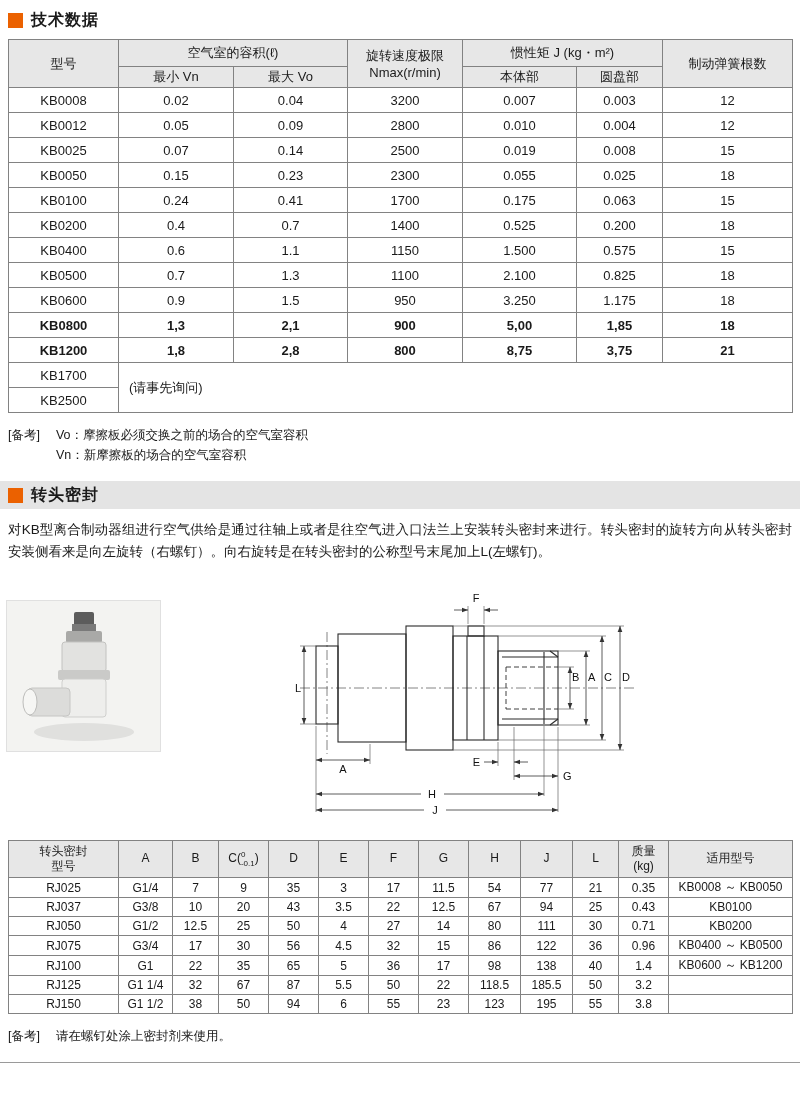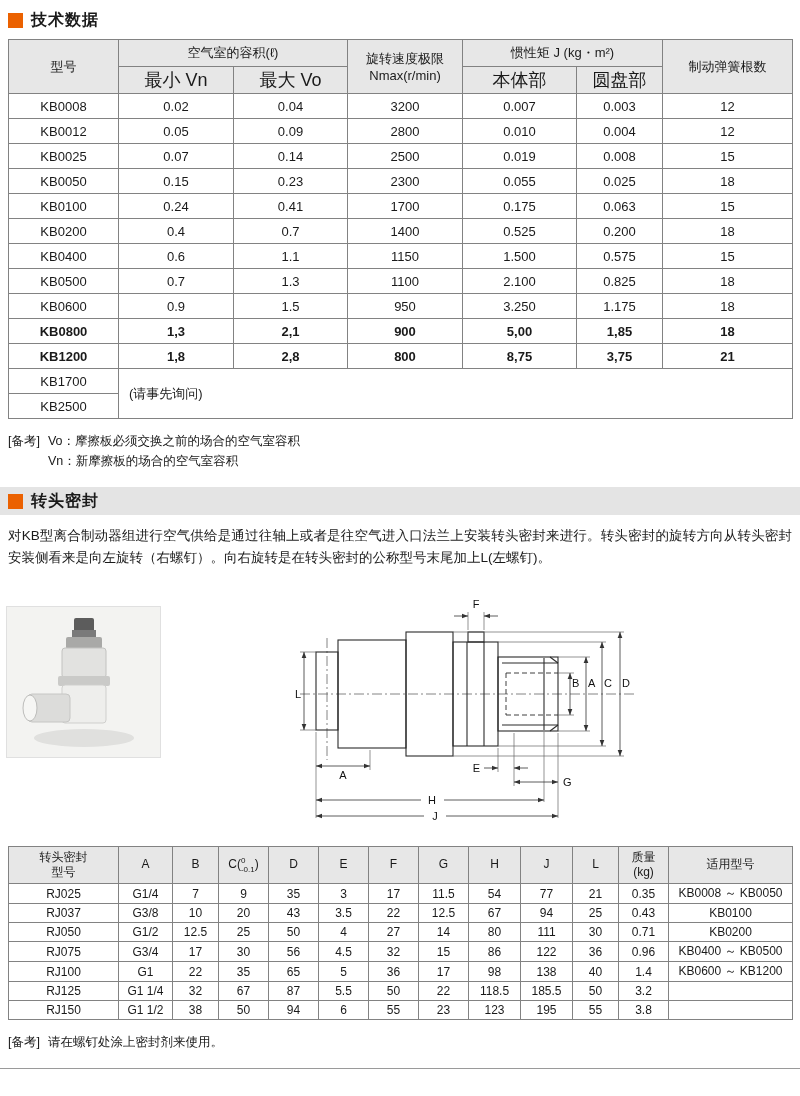--- a/index.html
+++ b/index.html
@@ -17,25 +17,25 @@
   .sec2-bar {
     margin-top:16px; background:#e4e4e4; height:28px;
     display:flex; align-items:center; gap:8px; padding:0 8px;
     font-size:16px; font-weight:bold; letter-spacing:1px;
   }
   table { border-collapse:collapse; table-layout:fixed; width:784px; margin-left:8px;padding-left:20px; }
   th,td { border:1px solid #828282; text-align:center; vertical-align:middle; padding:1px 2px; }
   th { background:#e7e7e7; font-weight:normal; }
   #t1 { margin-top:2px; }
   #t1 thead tr:first-child th { height:27px; font-size:13px; }
-  #t1 thead tr:last-child th { height:21px; font-size:18px; }
+  #t1 thead tr:last-child th { height:21px; font-size:13px; }
   #t1 td { font-size:13px; height:25px; }
   #t1 td.inquiry { text-align:left; padding-left:10px; }
   #t1body tr:nth-child(10) td, #t1body tr:nth-child(11) td { font-weight:bold; }
-  .notes { display:flex; gap:8px; font-size:12.5px; margin:12px 8px 0; line-height:1.6; }
+  .notes { display:flex; gap:16px; font-size:12.5px; margin:12px 8px 0; line-height:1.6; }
   .notes .notes-label { flex:none; }
   .para { font-size:13.5px; line-height:1.6; margin:10px 8px 0; text-align:justify; }
   .figures { position:relative; height:258px; margin-top:14px; }
   .photo { position:absolute; left:6px; top:24px; width:155px; height:152px; }
   .drawing { position:absolute; left:286px; top:0; width:404px; height:258px; }
   .dwg text { font-size:11px; fill:#111; }
   #t2 { margin-top:6px; }
   #t2 th { font-size:12px; height:37px; line-height:1.3; }
   #t2 td { font-size:12px; height:19px; }
   #t2body tr:nth-child(6) td, #t2body tr:nth-child(7) td { font-weight:normal; }

